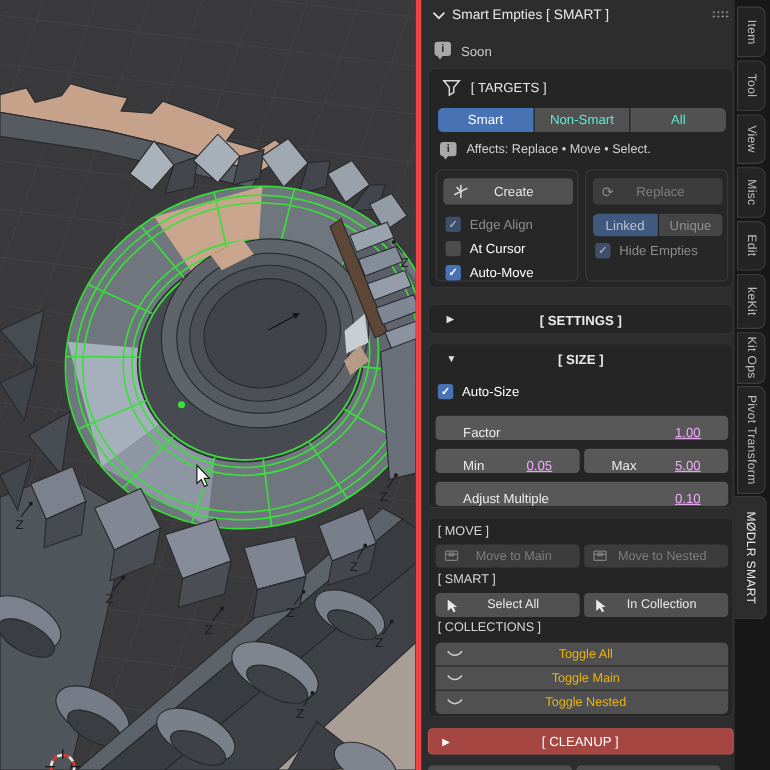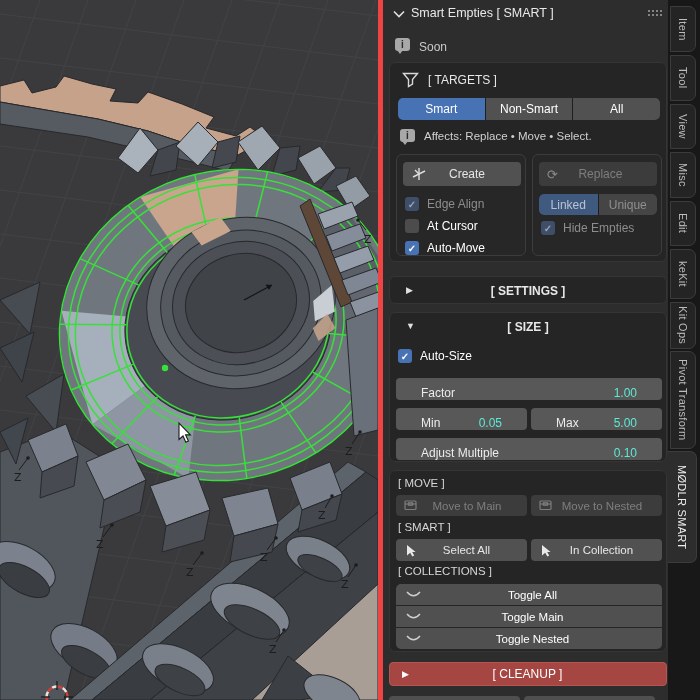--- a/index.html
+++ b/index.html
@@ -26,21 +26,21 @@
               line-height:13px; position:relative; }
   .infoicon:after { content:""; position:absolute; left:2px; top:12px;
                     border-left:3px solid transparent; border-right:3px solid transparent;
                     border-top:4px solid #a8a8a8; }
 
   .box { position:absolute; background:#252525; border:1px solid #353535; border-radius:6px; }
   .subbox { position:absolute; background:#272727; border:1px solid #3c3c3c; border-radius:6px; }
 
   .seg { position:absolute; display:flex; gap:1px; background:#1f1f1f; border-radius:5px; overflow:hidden; }
   .seg > div { flex:1; display:flex; align-items:center; justify-content:center;
-               background:#515151; color:#ffffff; cursor:default; }
+               background:#515151; color:#5eead4; cursor:default; }
   .seg > div.active { background:#4772b3; color:#ffffff; }
   .seg > div.dim-active { background:#40597f; color:#b9c3d3; }
   .seg > div.dim { background:#454545; color:#8f8f8f; }
 
   .btn { position:absolute; display:flex; align-items:center; background:#515151;
          border-radius:4px; color:#e6e6e6; }
   .btn .lbl { flex:1; text-align:center; }
   .btn.disabled { background:#3c3c3c; color:#7e7e7e; }
   .btn.danger { background:#a64642; color:#ffffff; border:1px solid #b55450; }
 
@@ -48,27 +48,27 @@
   .chkbox { width:14px; height:14px; border-radius:3px; background:#4c4c4c;
             display:flex; align-items:center; justify-content:center;
             font-size:10px; font-weight:bold; color:#ffffff; }
   .chkbox.on { background:#4772b3; }
   .chkbox.on-dim { background:#3f4f69; color:#9aa4b5; }
   .chk .t { color:#ffffff; }
   .chk.dim .t { color:#8d8d8d; }
 
   .slider { position:absolute; background:#585858; border-radius:4px; display:flex;
             align-items:flex-end; padding:0 25px; color:#ececec; }
-  .slider .v { margin-left:auto; color:#5eead4; }
+  .slider .v { margin-left:auto; color:#f0abfc;text-decoration:underline; }
 
   .sectitle { position:absolute; left:0; right:0; text-align:center; color:#e8e8e8;font-weight:bold; }
   .freelabel { position:absolute; color:#d6d6d6; font-size:11.5px; }
   .arrow9 { font-size:9px; color:#e0e0e0; }
 
-  .stackrow { position:absolute; display:flex; align-items:center; background:#505050; color:#ffffff; }
+  .stackrow { position:absolute; display:flex; align-items:center; background:#505050; color:#eab308; }
   .stackrow .lbl { flex:1; text-align:center; }
   .r-top { border-radius:5px 5px 0 0; }
   .r-bot { border-radius:0 0 5px 5px;justify-content:flex-end; }
 
   .partialbtn { position:absolute; height:14px; background:#4f4f4f; border-radius:4px 4px 0 0; }
 
   
   .tabstrip { position:absolute; left:668px; top:0; width:32px; height:700px; background:#181818; }
   .vtab { position:absolute; left:2px; width:26px; background:#242424; border:1px solid #3c3c3c;
           border-radius:0 7px 7px 0; color:#bdbdbd; font-size:11px;

